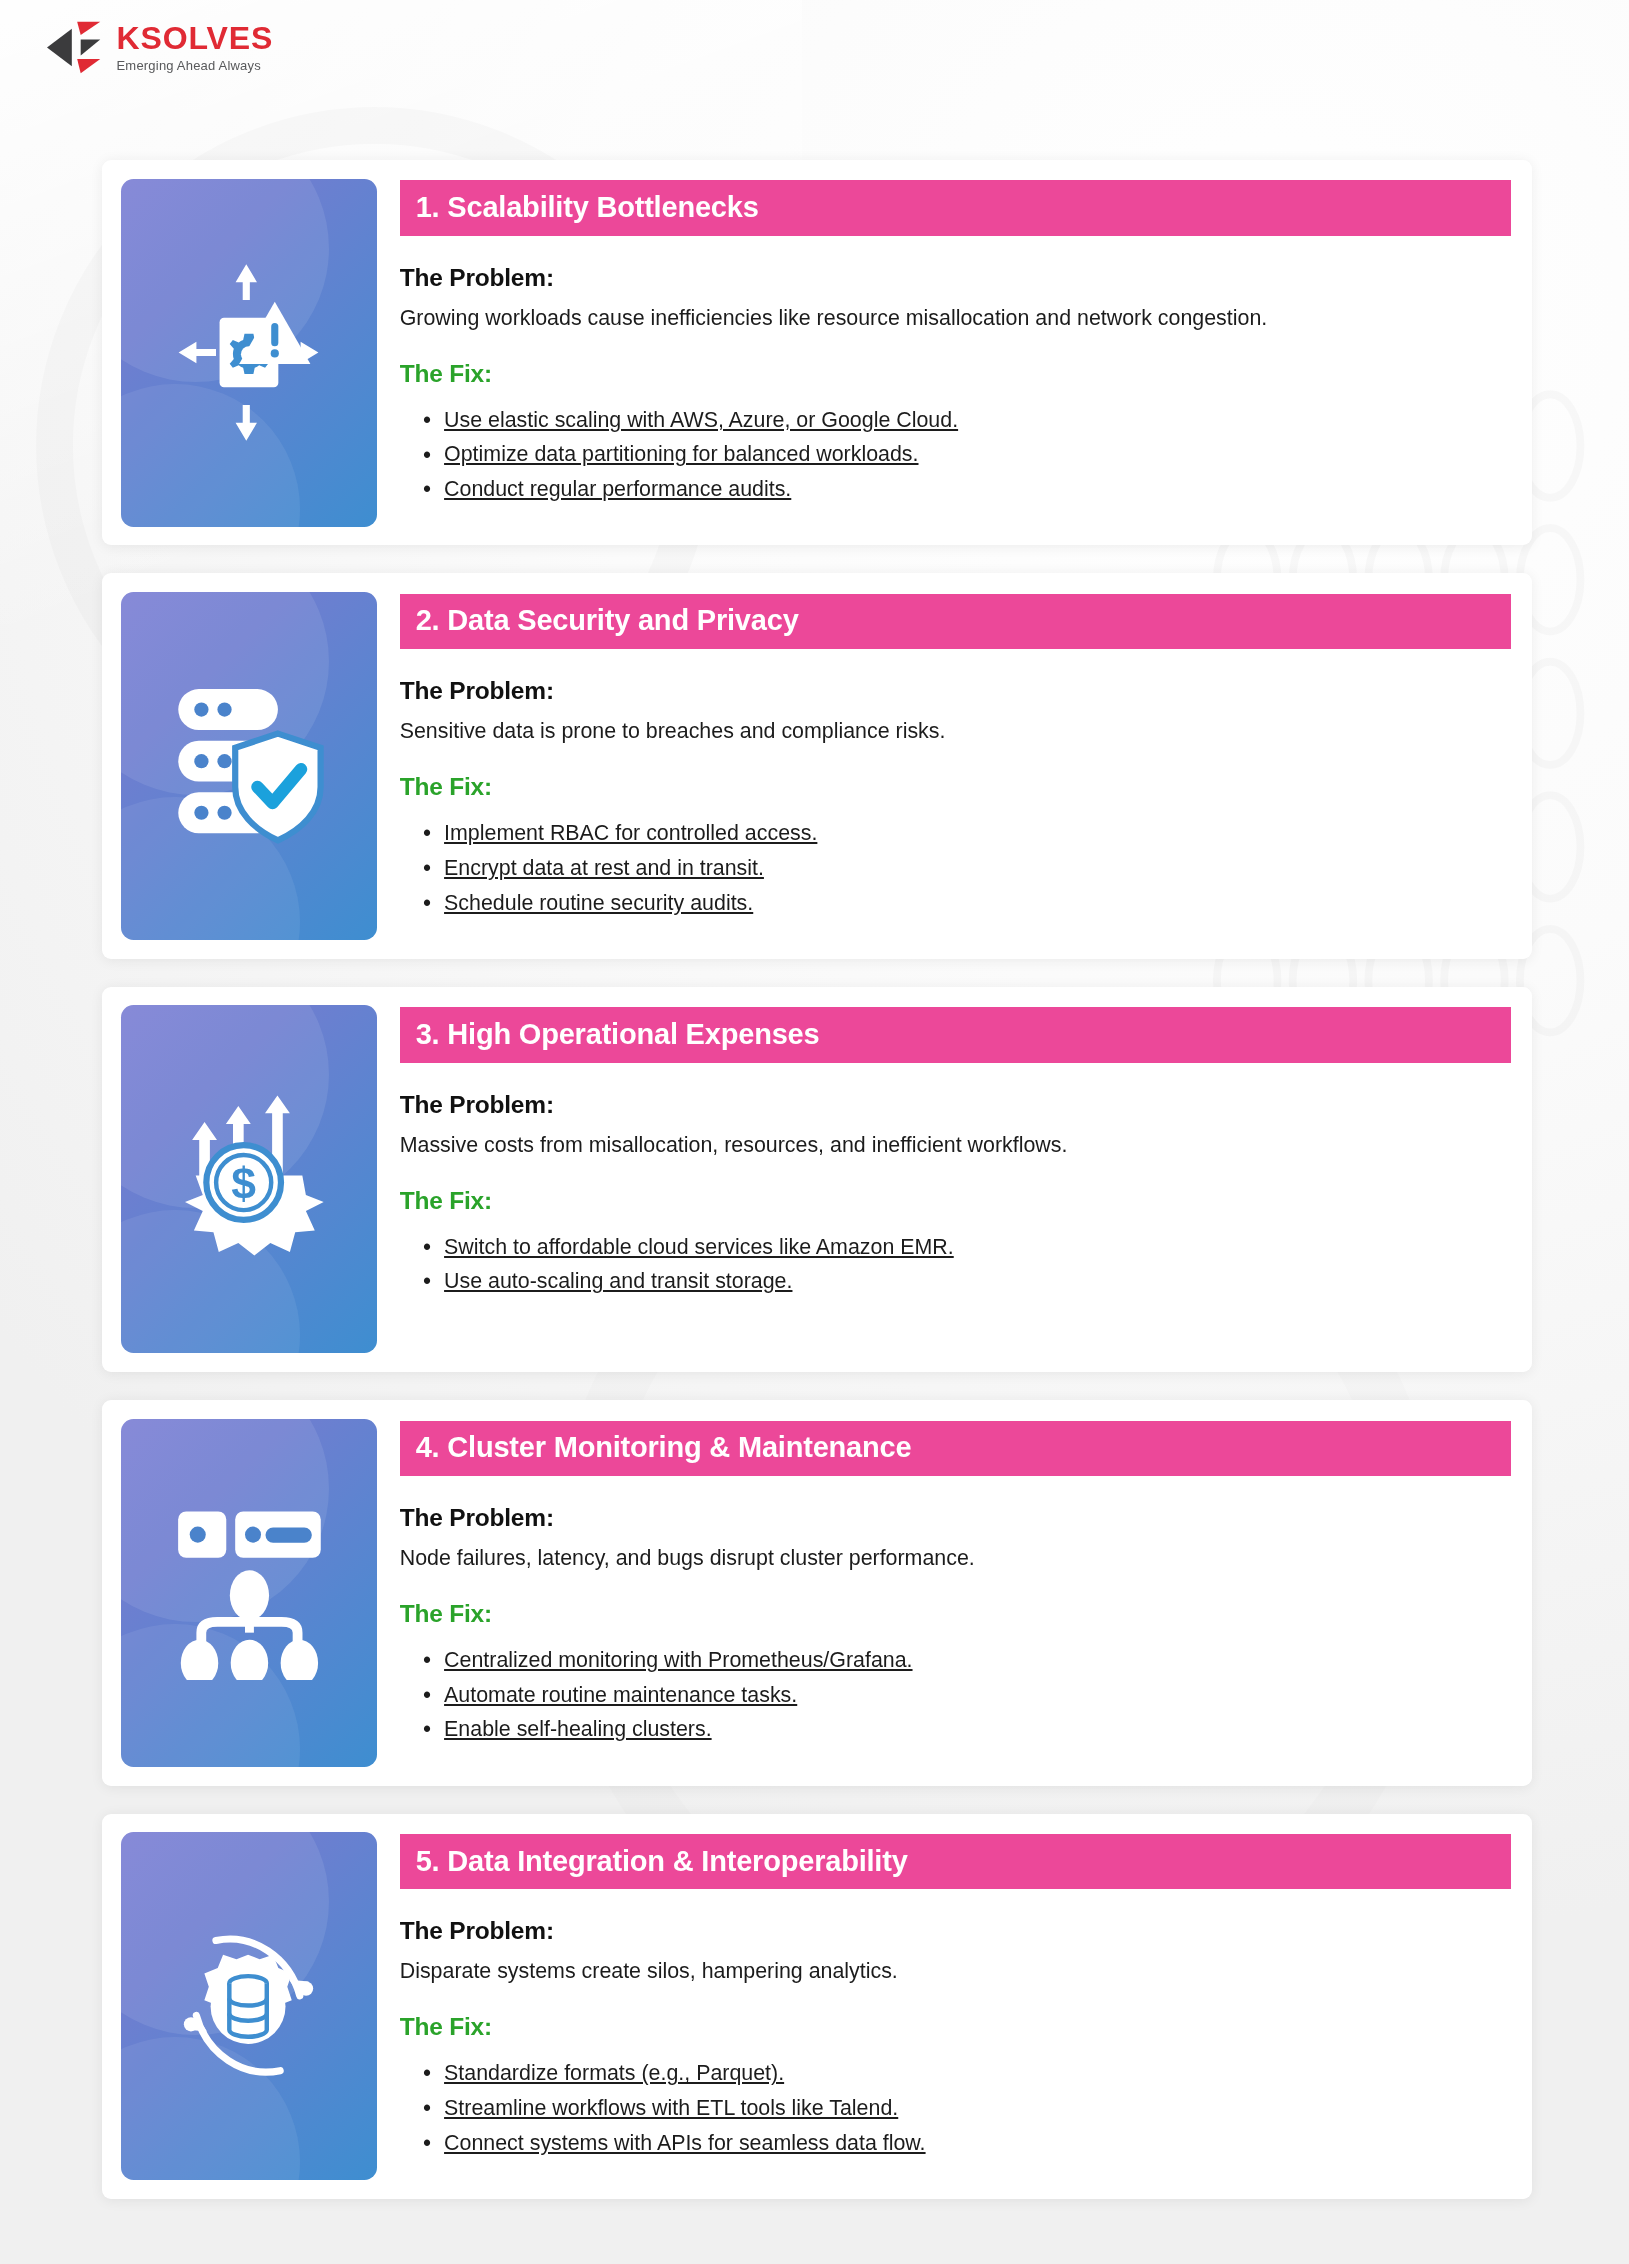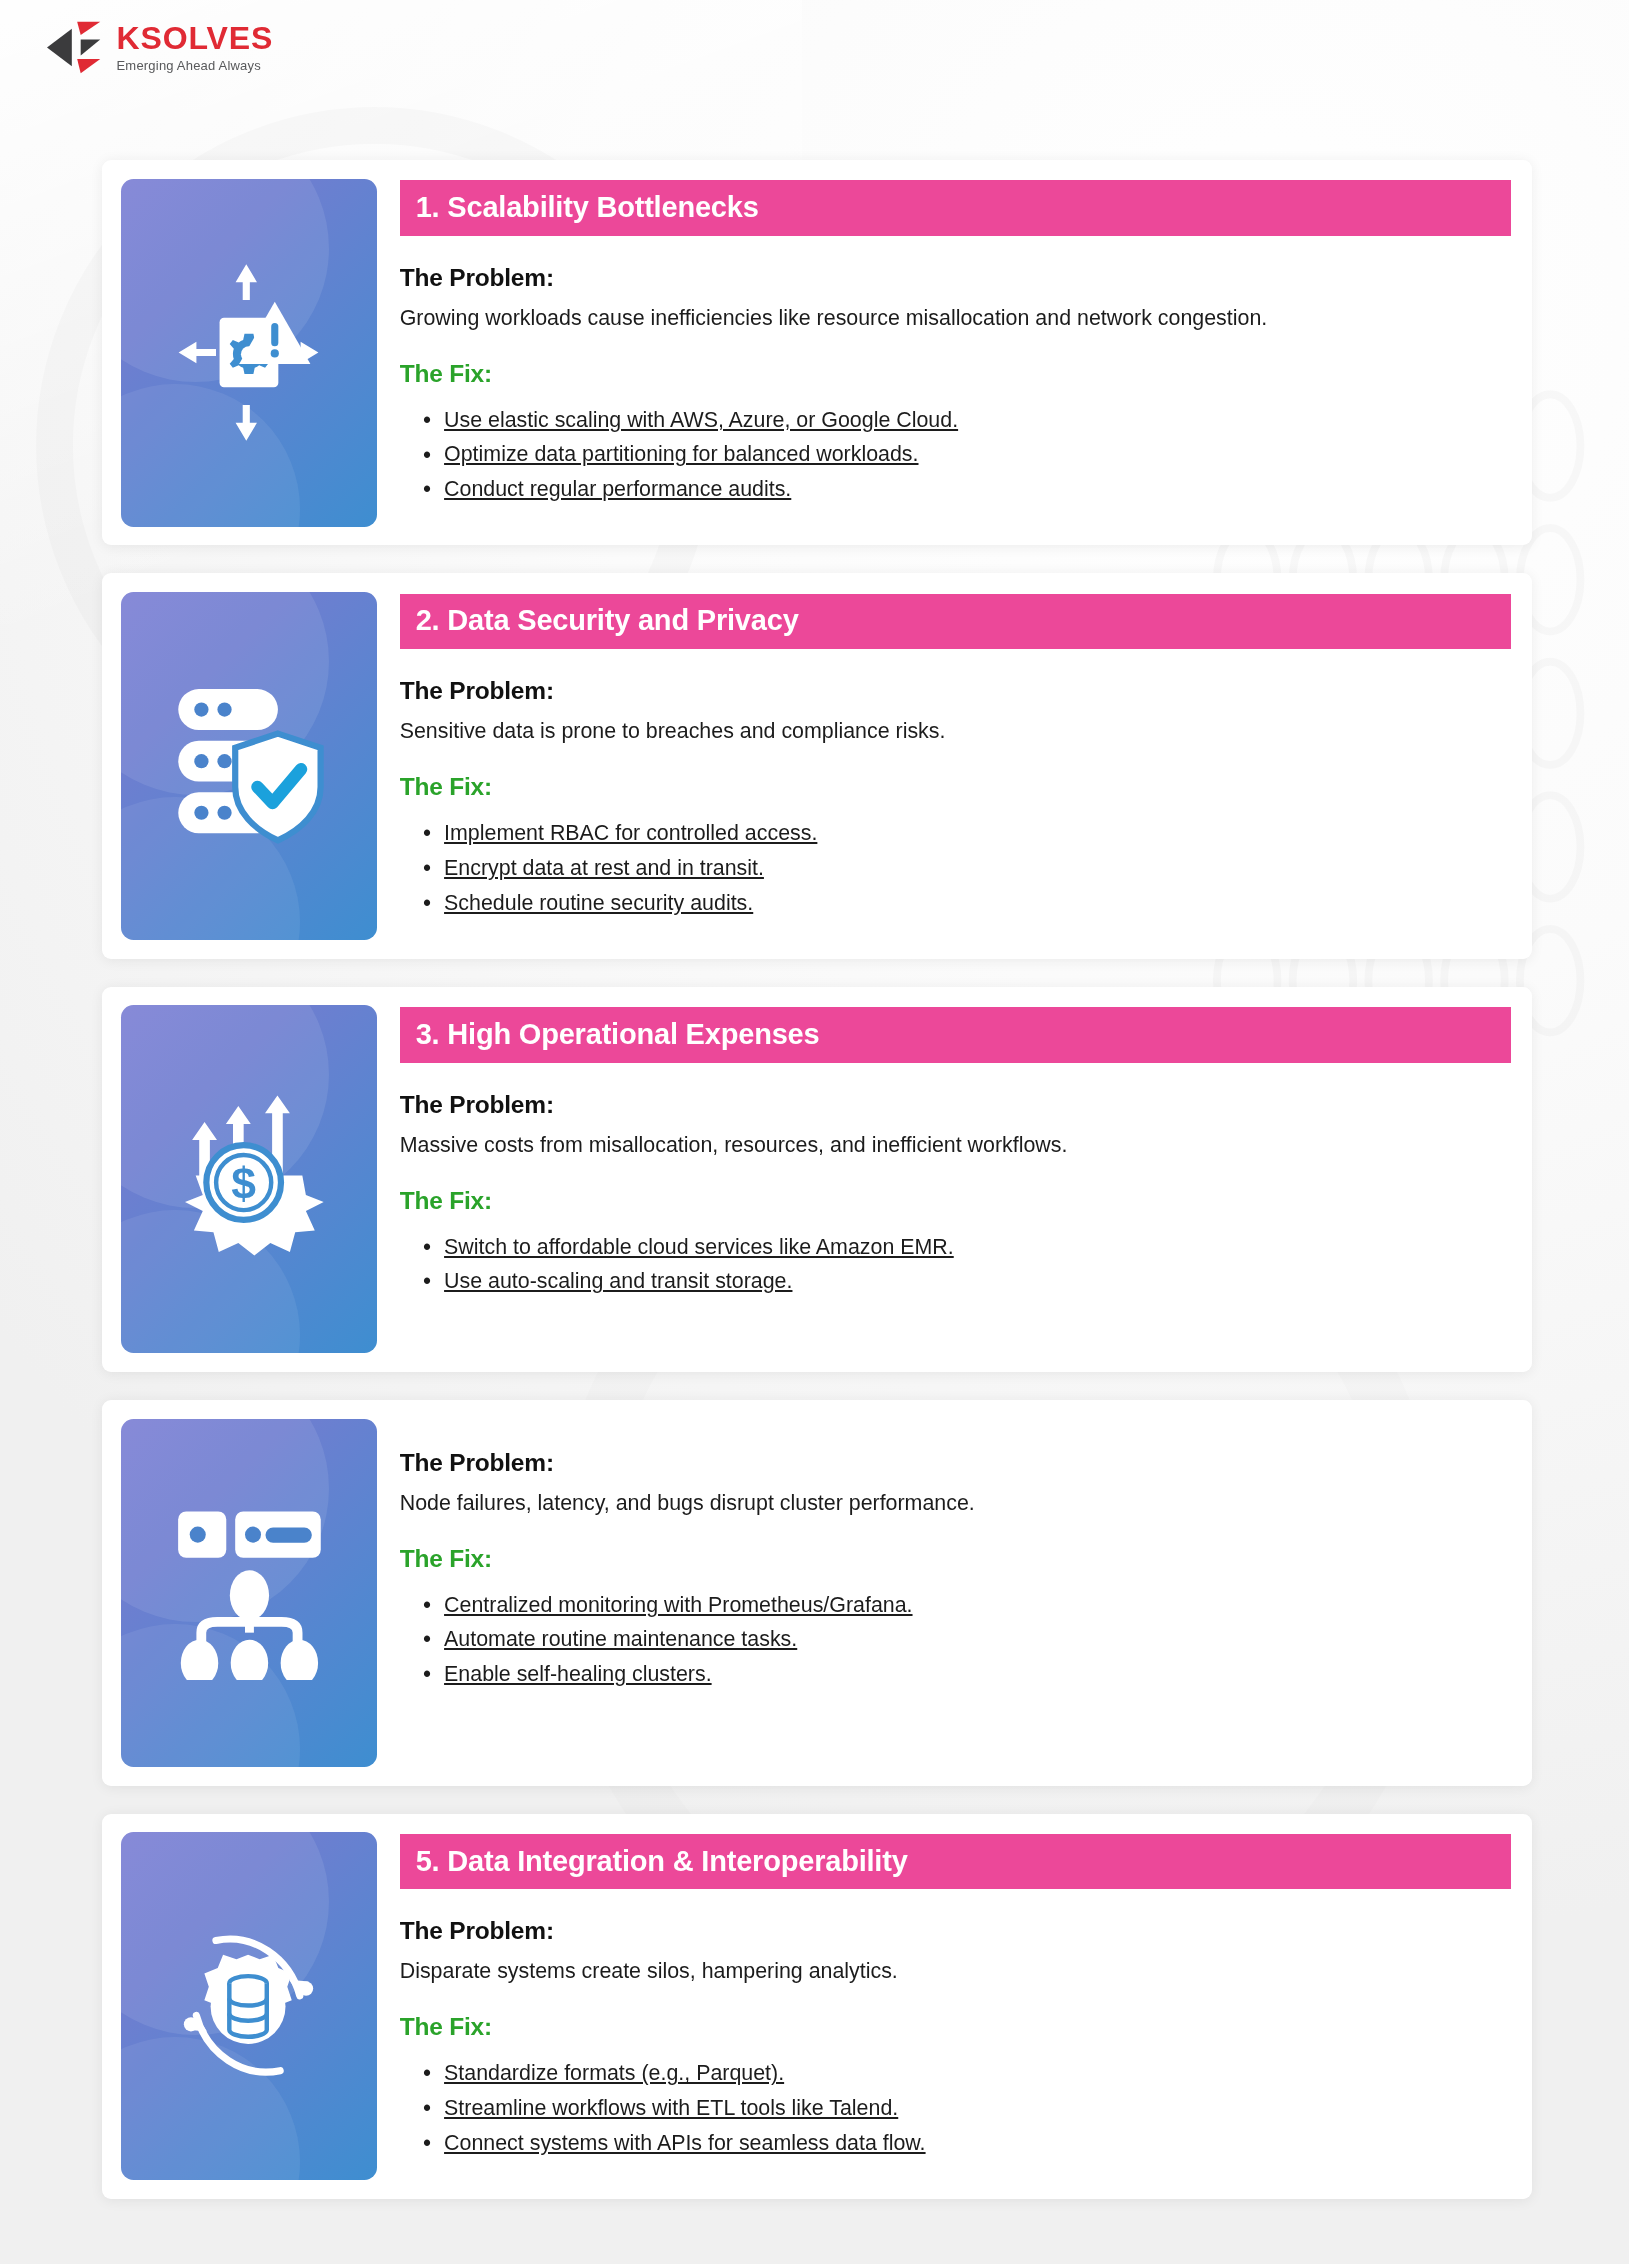--- a/index.html
+++ b/index.html
@@ -352,20 +352,21 @@
         <rect x="106" y="24" width="52" height="17" rx="8.5" fill="#4a83cb"></rect>
         <ellipse cx="88" cy="100" rx="22" ry="28" fill="#ffffff"></ellipse>
         <path d="M88 124 L88 142" stroke="#ffffff" stroke-width="10" fill="none"></path>
         <path d="M34 160 L34 142 Q34 130 52 130 L124 130 Q142 130 142 142 L142 160" fill="none" stroke="#ffffff" stroke-width="11" stroke-linecap="round"></path>
         <ellipse cx="32" cy="176" rx="21" ry="26" fill="#ffffff"></ellipse>
         <ellipse cx="88" cy="176" rx="21" ry="26" fill="#ffffff"></ellipse>
         <ellipse cx="144" cy="176" rx="21" ry="26" fill="#ffffff"></ellipse>
       </svg>
     </div>
     <div class="body-col">
+      <div class="card-header">4. Cluster Monitoring &amp; Maintenance</div>
       <div class="section-label">The Problem:</div>
       <div class="problem-text">Node failures, latency, and bugs disrupt cluster performance.</div>
       <div class="section-label fix">The Fix:</div>
       <ul class="fix-list">
         <li>Centralized monitoring with Prometheus/Grafana.</li>
         <li>Automate routine maintenance tasks.</li>
         <li>Enable self-healing clusters.</li>
       </ul>
     </div>
   </div>

